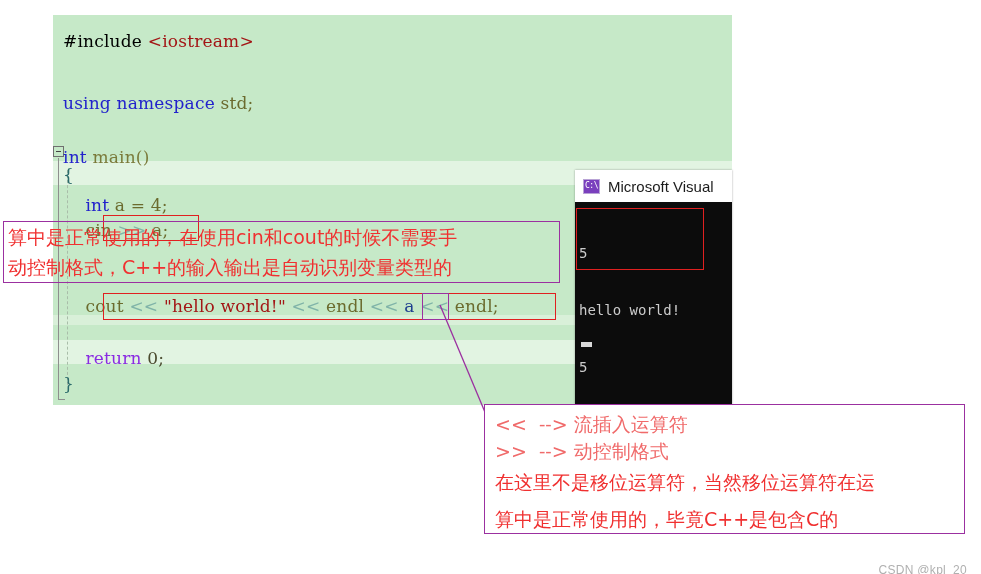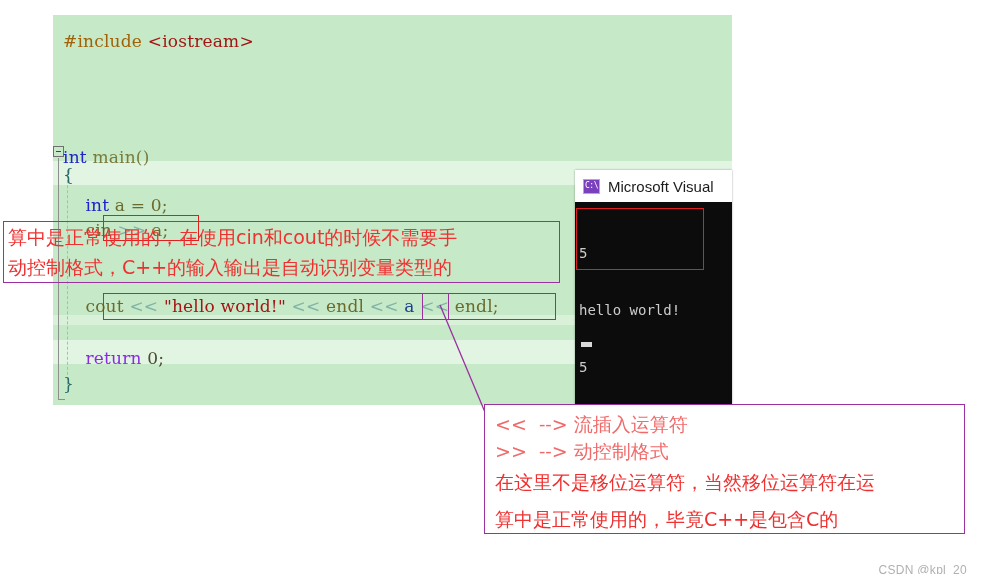--- a/index.html
+++ b/index.html
@@ -41,21 +41,21 @@
   
   .hl-band {
     position: absolute;
     left: 0;
     width: 100%;
     height: 24px;
     background: #e2f4e2;
   }
 
   
-  .tok-pre   { color: #a16207; }
+  .tok-pre   { color: #000000; }
   .tok-inc   { color: #a31515; }
   .tok-kw    { color: #2222cc; }
   .tok-plain { color: #6b6b2e; }
   .tok-ident { color: #1f3f8f; }
   .tok-fn    { color: #7a7a3a; }
   .tok-str   { color: #a31515; }
   .tok-op    { color: #7fb3a8; }
   .tok-ret   { color: #8a2be2; }
   .tok-num   { color: #4a4a2e; }
   .tok-brace { color: #2b6b6b; }
@@ -283,26 +283,27 @@
   <div class="hl-band" style="top:325px;"></div>
   <div class="hl-band" style="top:300px;height:10px;background:#d9f0d9;"></div>
 
   <div id="fold-box"></div>
   <div id="fold-line"></div>
   <div id="fold-line-foot"></div>
   <div id="indent-guide"></div>
 
   <div class="code-line" style="top:14px;"><span class="ln-text"><span class="tok-pre">#include </span><span class="tok-inc">&lt;iostream&gt;</span></span></div>
 
+  <div class="code-line" style="top:76px;"><span class="ln-text"><span class="tok-kw">using namespace </span><span class="tok-plain">std;</span></span></div>
 
   <div class="code-line" style="top:130px;"><span class="ln-text"><span class="tok-kw">int </span><span class="tok-fn">main()</span></span></div>
 
   <div class="code-line" style="top:148px;"><span class="ln-text"><span class="tok-brace">{</span></span></div>
 
-  <div class="code-line" style="top:178px;"><span class="ln-text">    <span class="tok-kw">int </span><span class="tok-plain">a = 0;</span></span></div>
+  <div class="code-line" style="top:178px;"><span class="ln-text">    <span class="tok-kw">int </span><span class="tok-plain">a = 4;</span></span></div>
 
   <div class="code-line" style="top:203px;"><span class="ln-text">    <span class="tok-plain">cin </span><span class="tok-op">&gt;&gt;</span><span class="tok-plain"> a;</span></span></div>
 
   <div class="code-line" style="top:279px;"><span class="ln-text">    <span class="tok-plain">cout </span><span class="tok-op">&lt;&lt;</span><span class="tok-plain"> </span><span class="tok-str">"hello world!"</span><span class="tok-plain"> </span><span class="tok-op">&lt;&lt;</span><span class="tok-plain"> endl </span><span class="tok-op">&lt;&lt;</span><span class="tok-plain"> </span><span class="tok-ident">a</span><span class="tok-plain"> </span><span class="tok-op">&lt;&lt;</span><span class="tok-plain"> endl;</span></span></div>
 
   <div class="code-line" style="top:331px;"><span class="ln-text">    <span class="tok-ret">return </span><span class="tok-num">0;</span></span></div>
 
   <div class="code-line" style="top:357px;"><span class="ln-text"><span class="tok-brace">}</span></span></div>
 
   <div class="red-box" style="left:50px;top:200px;width:96px;height:26px;"></div>

